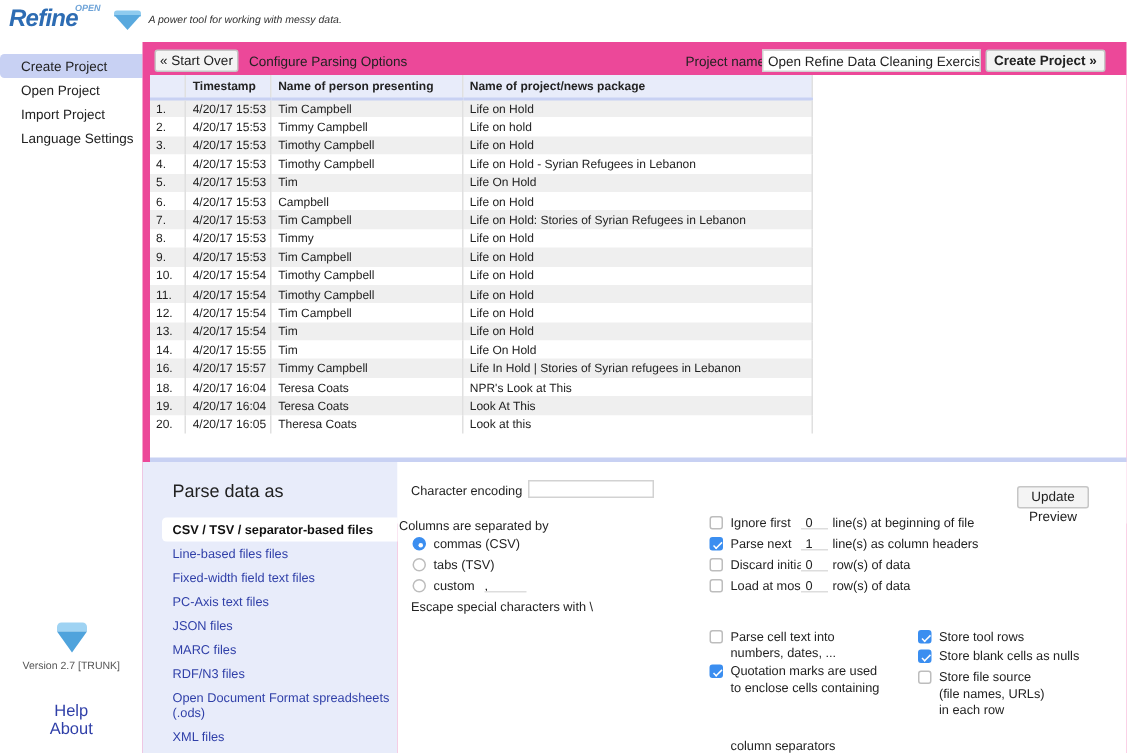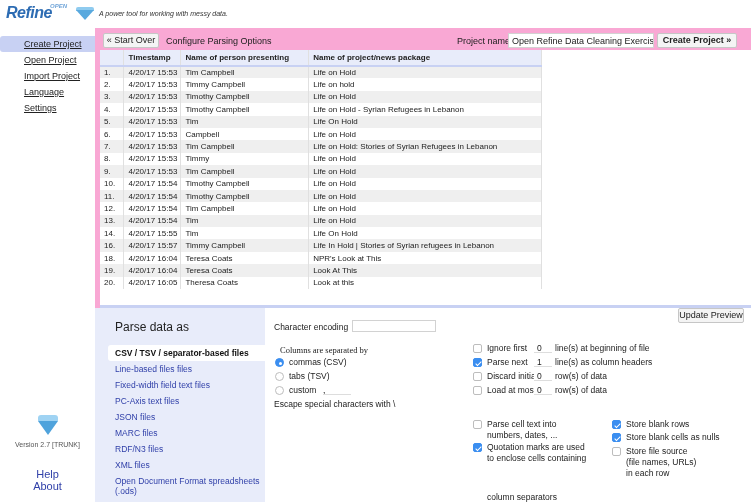--- a/index.html
+++ b/index.html
@@ -6,31 +6,31 @@
   html, body { width: 751px; height: 502px; overflow: hidden; background: #fff; font-family: "Liberation Sans", sans-serif; font-size: 9px; color: #222; }
   .header { position: absolute; left: 0; top: 0; width: 751px; height: 28px; }
   .logo { position: absolute; left: 6px; top: 4px; width: 90px; height: 24px; }
   .logo-text { position: absolute; left: 0; top: 0; font-family: "Liberation Sans", sans-serif; font-weight: bold; font-style: italic; font-size: 16px; color: #2d6cb3; letter-spacing: -0.5px; }
   .logo-open { position: absolute; left: 44px; top: -1px; font-size: 6px; font-weight: bold; font-style: italic; color: #6fa4d8; }
   .logo-gem { position: absolute; left: 70px; top: 6px; width: 0; height: 0; border-left: 9px solid transparent; border-right: 9px solid transparent; border-top: 10px solid #59a9de; }
   .logo-gem-top { position: absolute; left: 70px; top: 3px; width: 18px; height: 4px; background: #8fcbef; border-radius: 2px 2px 0 0; }
   .tagline { position: absolute; left: 99px; top: 10px; font-size: 7px; font-style: italic; color: #333; }
 
   .left-nav { position: absolute; left: 0; top: 36px; width: 95px; }
-  .nav-item { height: 16px; line-height: 16px; padding-left: 24px; font-size: 9px; color: #222; cursor: pointer; text-decoration: underline; }
+  .nav-item { height: 16px; line-height: 16px; padding-left: 14px; font-size: 9px; color: #222; cursor: pointer; }
   .nav-item.active { background: #c8d1f3; border-radius: 3px 0 0 3px; }
   .version { position: absolute; left: 0; top: 415px; width: 95px; text-align: center; }
   .gem { width: 22px; height: 20px; margin: 0 auto 6px; position: relative; }
   .gem .top { position: absolute; left: 1px; top: 0; width: 20px; height: 6px; background: #9fd3f3; border-radius: 3px 3px 0 0; }
   .gem .bot { position: absolute; left: 1px; top: 6px; width: 0; height: 0; border-left: 10px solid transparent; border-right: 10px solid transparent; border-top: 14px solid #4fa3dc; }
   .version-text { font-size: 7px; color: #555; }
   .footer-links { position: absolute; left: 0; top: 468px; width: 95px; text-align: center; }
   .footer-links a { display: block; color: #2f3fa8; text-decoration: none; font-size: 11px; line-height: 12px; }
 
-  .main { position: absolute; left: 95px; top: 28px; width: 656px; height: 474px; background: #f9a8d4; }
+  .main { position: absolute; left: 95px; top: 28px; width: 656px; height: 474px; background: #ec4899; }
   .toolbar { position: absolute; left: 0; top: 0; width: 656px; height: 22px; }
   .btn { position: absolute; background: #f4f4f4; border: 1px solid #c6c6c6; border-radius: 2px; font-size: 9px; color: #222; text-align: center; cursor: pointer; }
   .start-over { left: 8px; top: 5px; width: 56px; height: 15px; line-height: 13px; }
   .config-title { position: absolute; left: 71px; top: 8px; font-size: 9px; color: #222; }
   .proj-label { position: absolute; left: 362px; top: 8px; font-size: 9px; color: #222; }
   .proj-input { position: absolute; left: 413px; top: 5px; width: 146px; height: 15px; border: 1px solid #d2d2d2; background: #fff; font-family: "Liberation Sans", sans-serif; font-size: 9px; padding-left: 3px; color: #222; }
   .create-btn { left: 562px; top: 5px; width: 80px; height: 15px; line-height: 13px; font-weight: bold; }
 
   .preview { position: absolute; left: 5px; top: 22px; width: 651px; height: 299px; background: #fff; overflow: hidden; }
   table.data { border-collapse: collapse; width: 442px; font-size: 8px; }
@@ -54,21 +54,21 @@
   .lbl { position: absolute; font-size: 8.5px; color: #222; white-space: nowrap; }
   .enc-input { position: absolute; left: 87px; top: 12px; width: 84px; height: 12px; border: 1px solid #d2d2d2; background: #fff; }
   .radio { position: absolute; width: 9px; height: 9px; border-radius: 50%; border: 1px solid #bdbdbd; background: #fff; }
   .radio.on { background: #3b8ef0; border-color: #3b8ef0; }
   .radio.on::after { content: ""; position: absolute; left: 2.5px; top: 2.5px; width: 3px; height: 3px; border-radius: 50%; background: #fff; }
   .cb { position: absolute; width: 9px; height: 9px; border: 1px solid #bdbdbd; border-radius: 2px; background: #fff; }
   .cb.on { background: #3b8ef0; border-color: #3b8ef0; }
   .cb.on::after { content: ""; position: absolute; left: 2.5px; top: 0.5px; width: 2px; height: 5px; border: solid #fff; border-width: 0 1.3px 1.3px 0; transform: rotate(45deg); }
   .num { position: absolute; width: 18px; height: 10px; border: none; border-bottom: 1px solid #ddd; font-family: "Liberation Sans", sans-serif; font-size: 8.5px; color: #222; padding-left: 3px; background: #fff; }
   .sep-input { position: absolute; left: 58px; top: 98px; width: 28px; height: 10px; border: none; border-bottom: 1px solid #ddd; font-family: "Liberation Sans", sans-serif; font-size: 8.5px; background: #fff; }
-  .update-btn { left: 413px; top: 0; width: 66px; height: 15px; line-height: 13px; }
+  .update-btn { left: 413px; top: 16px; width: 48px; height: 15px; line-height: 13px; }
 </style>
 </head>
 <body>
 
 <div class="header">
   <div class="logo">
     <span class="logo-text">Refine</span>
     <span class="logo-open">OPEN</span>
     <span class="logo-gem-top"></span>
     <span class="logo-gem"></span>
@@ -232,30 +232,30 @@
     <div class="format-panel">
       <div class="format-title">Parse data as</div>
       <div class="format-list">
         <div class="format-item active">CSV / TSV / separator-based files</div>
         <div class="format-item">Line-based files files</div>
         <div class="format-item">Fixed-width field text files</div>
         <div class="format-item">PC-Axis text files</div>
         <div class="format-item">JSON files</div>
         <div class="format-item">MARC files</div>
         <div class="format-item">RDF/N3 files</div>
+        <div class="format-item">Open Document Format spreadsheets (.ods)</div>
         <div class="format-item">XML files</div>
-        <div class="format-item">Open Document Format spreadsheets (.ods)</div>
       </div>
     </div>
 
     <div class="opts-panel">
       <div class="lbl" style="left:9px;top:14px;">Character encoding</div>
       <input class="enc-input" type="text" value="" style="">
 
-      <div class="lbl" style="left:15px;top:37px;font-family:Liberation Serif, serif;">Columns are separated by</div>
+      <div class="lbl" style="left:1px;top:37px;">Columns are separated by</div>
       <span class="radio on" style="left:10px;top:50px;"></span>
       <div class="lbl" style="left:24px;top:49px;">commas (CSV)</div>
       <span class="radio" style="left:10px;top:64px;"></span>
       <div class="lbl" style="left:24px;top:63px;">tabs (TSV)</div>
       <span class="radio" style="left:10px;top:78px;"></span>
       <div class="lbl" style="left:24px;top:77px;">custom</div>
       <input class="sep-input" style="top: 77px;" type="text" value=",">
       <div class="lbl" style="left:9px;top:91px;">Escape special characters with \</div>
 
       <div class="btn update-btn">Update Preview</div>
@@ -283,21 +283,21 @@
       <span class="cb" style="left:208px;top:112px;"></span>
       <div class="lbl" style="left:222px;top:111px;text-align:center;">Parse cell text into</div>
       <div class="lbl" style="left:222px;top:122px;">numbers, dates, ...</div>
 
       <span class="cb on" style="left:208px;top:135px;"></span>
       <div class="lbl" style="left:222px;top:134px;">Quotation marks are used</div>
       <div class="lbl" style="left:222px;top:145px;">to enclose cells containing</div>
       <div class="lbl" style="left:222px;top:156px;margin-top:28px;">column separators</div>
 
       <span class="cb on" style="left:347px;top:112px;"></span>
-      <div class="lbl" style="left:361px;top:111px;">Store blank rows</div>
+      <div class="lbl" style="left:361px;top:111px;">Store tool rows</div>
 
       <span class="cb on" style="left:347px;top:125px;"></span>
       <div class="lbl" style="left:361px;top:124px;">Store blank cells as nulls</div>
 
       <span class="cb" style="left:347px;top:139px;"></span>
       <div class="lbl" style="left:361px;top:138px;">Store file source</div>
       <div class="lbl" style="left:361px;top:149px;">(file names, URLs)</div>
       <div class="lbl" style="left:361px;top:160px;">in each row</div>
     </div>
   </div>

